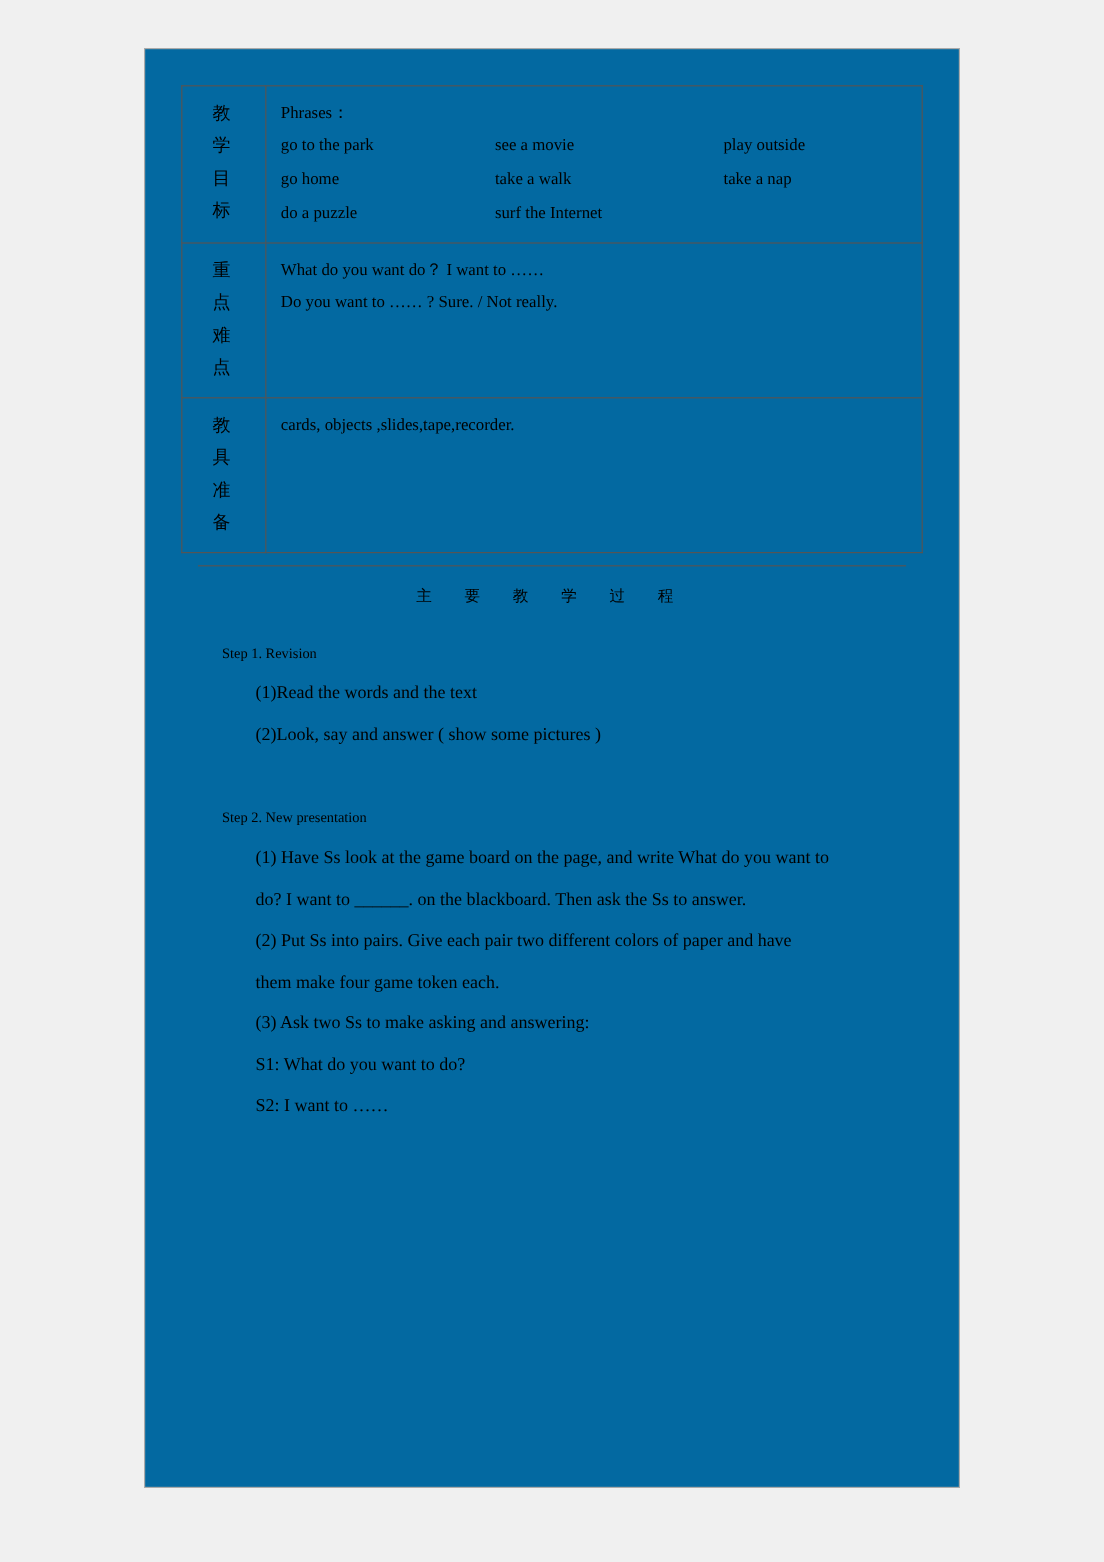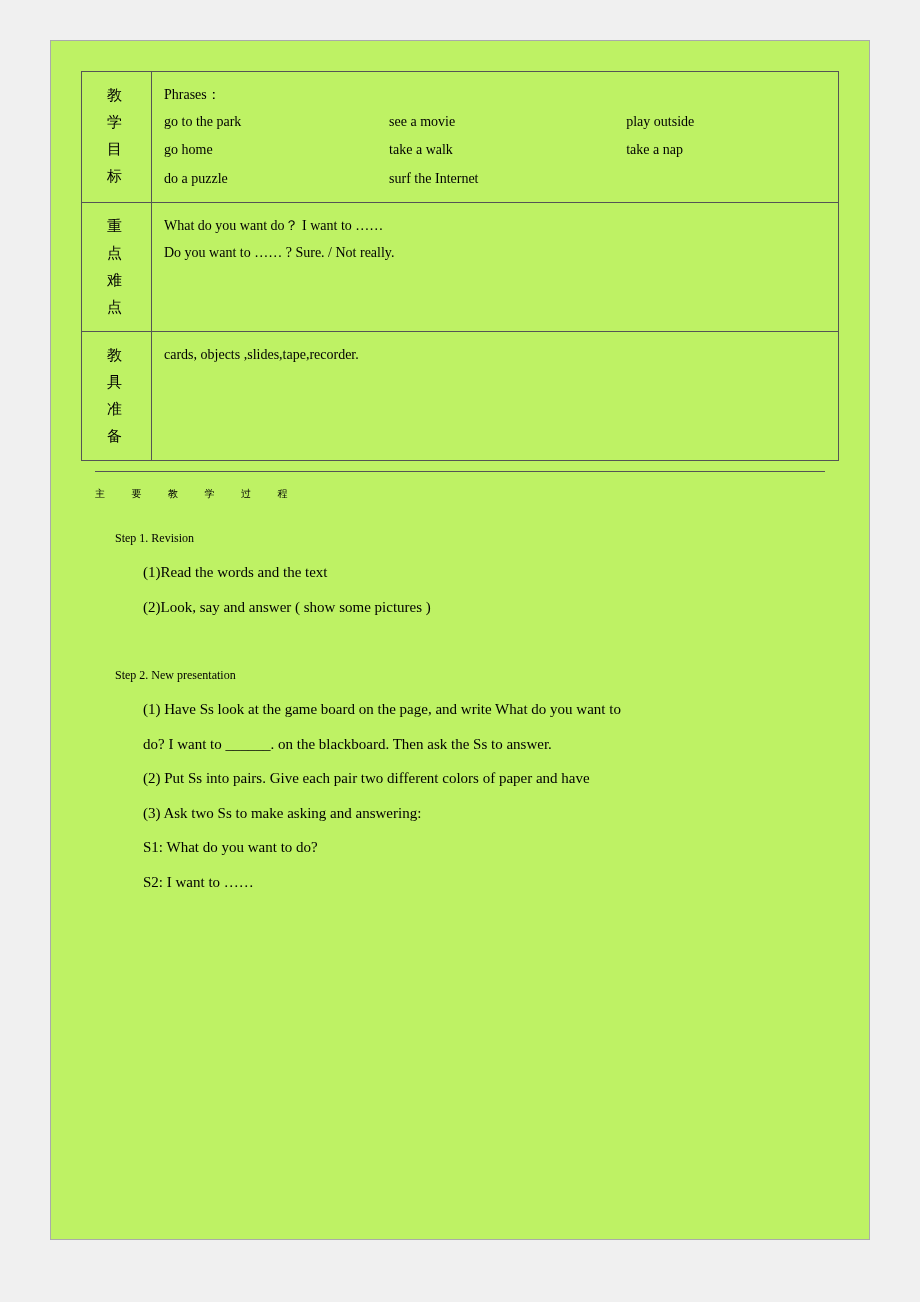--- a/index.html
+++ b/index.html
@@ -12,22 +12,22 @@
       background-color: #f0f0f0;
       font-family: "SimSun", "宋体", serif;
       display: flex;
       justify-content: center;
       align-items: flex-start;
       min-height: 1302px;
       padding: 40px 20px;
     }
 
     .page-container {
-      background-color: #bef264;
-      width: 820px;
+      background-color: #0369a1;
+      width: 680px;
       min-height: 1200px;
       border: 1px solid #aaa;
       padding: 30px 30px 40px 30px;
     }
 
     .main-table {
       width: 100%;
       border-collapse: collapse;
       border: 1px solid #555;
       margin-bottom: 0;
@@ -61,21 +61,22 @@
       font-size: 14px;
     }
 
     .process-section {
       padding: 10px 14px;
       font-size: 15px;
       line-height: 2.0;
     }
 
     .process-title {
-      font-size: 10px;
+      text-align: center;
+      font-size: 13px;
       letter-spacing: 12px;
       padding: 12px 0 6px 0;
       border-top: 1px solid #555;
     }
 
     .step-heading {
       font-size: 12px;
       margin: 16px 0 8px 20px;
       font-family: Liberation Serif, serif;
     }
@@ -163,20 +164,21 @@
 
     <div class="step-heading">Step 2. New presentation</div>
 
 
     <div class="process-para">(1) Have Ss look at the game board on the page, and write What do you want to</div>
 
     <div class="process-para">do? I want to ______. on the blackboard. Then ask the Ss to answer.</div>
 
     <div class="process-para">(2) Put Ss into pairs. Give each pair two different colors of paper and have</div>
 
+    <div class="process-para">them make four game token each.</div>
 
     <div class="process-para">(3) Ask two Ss to make asking and answering:</div>
 
     <div class="process-para">S1: What do you want to do?</div>
 
     <div class="process-para">S2: I want to ……</div>
 
   </div>
 
 </div>

